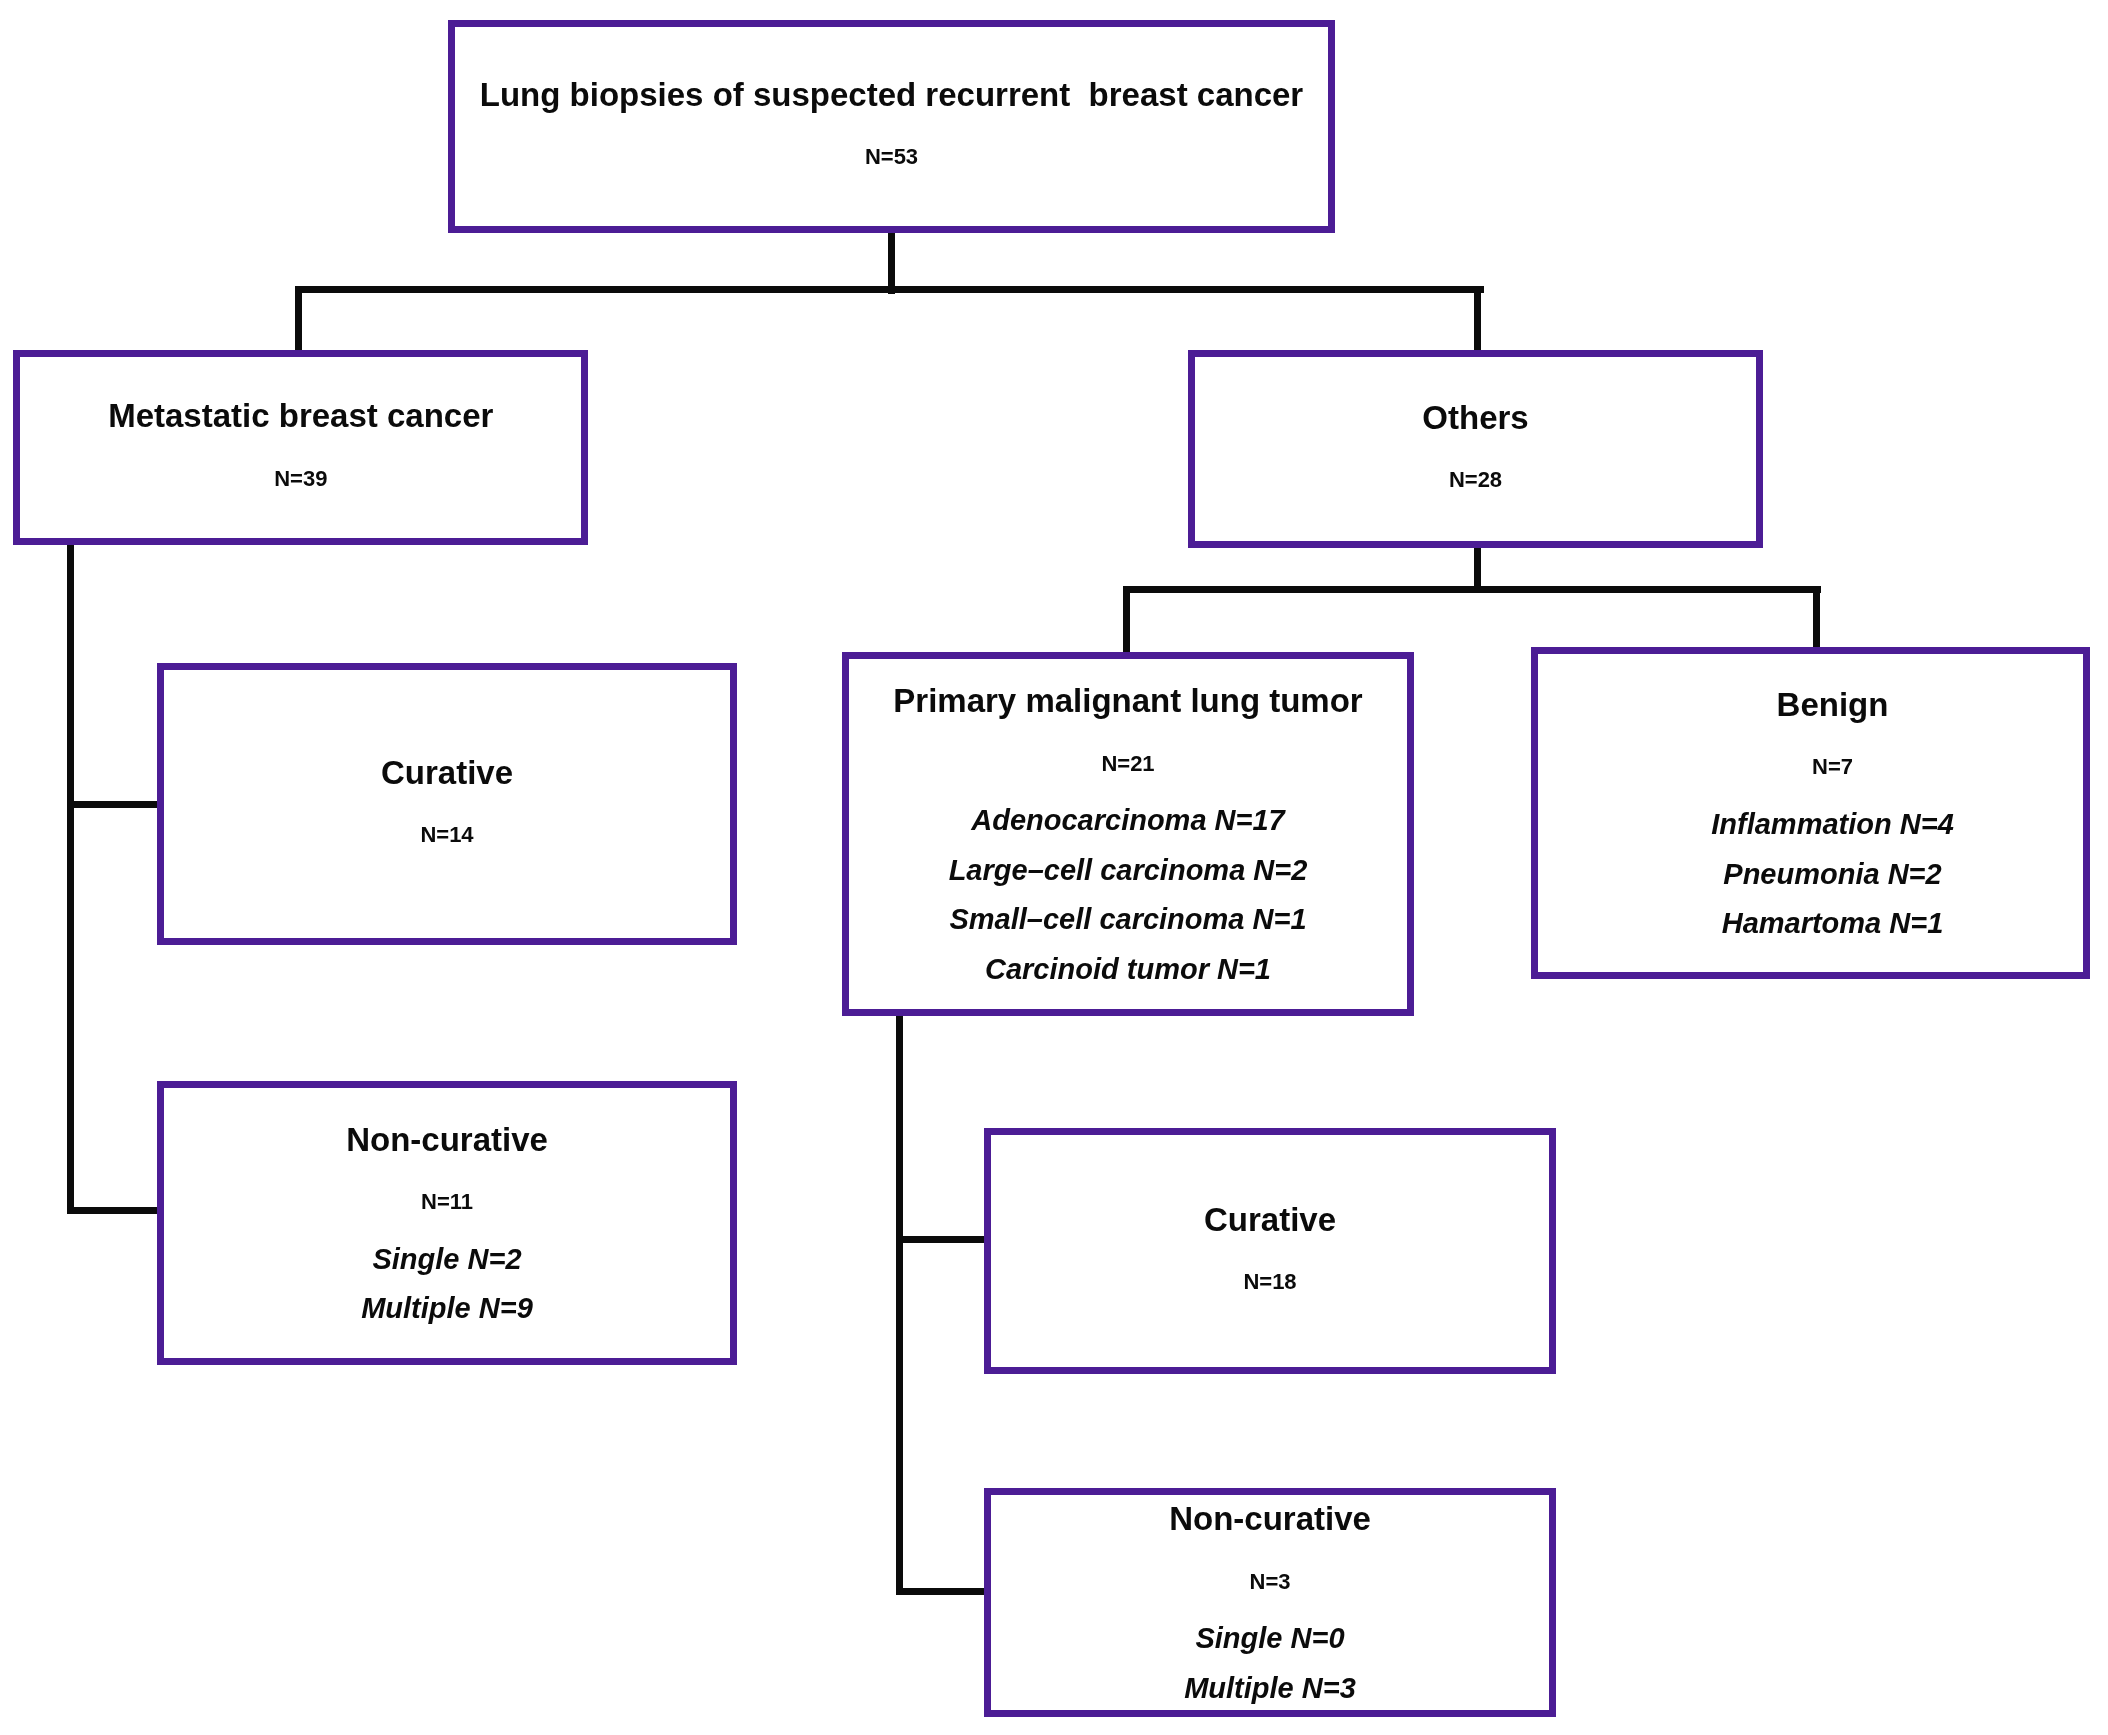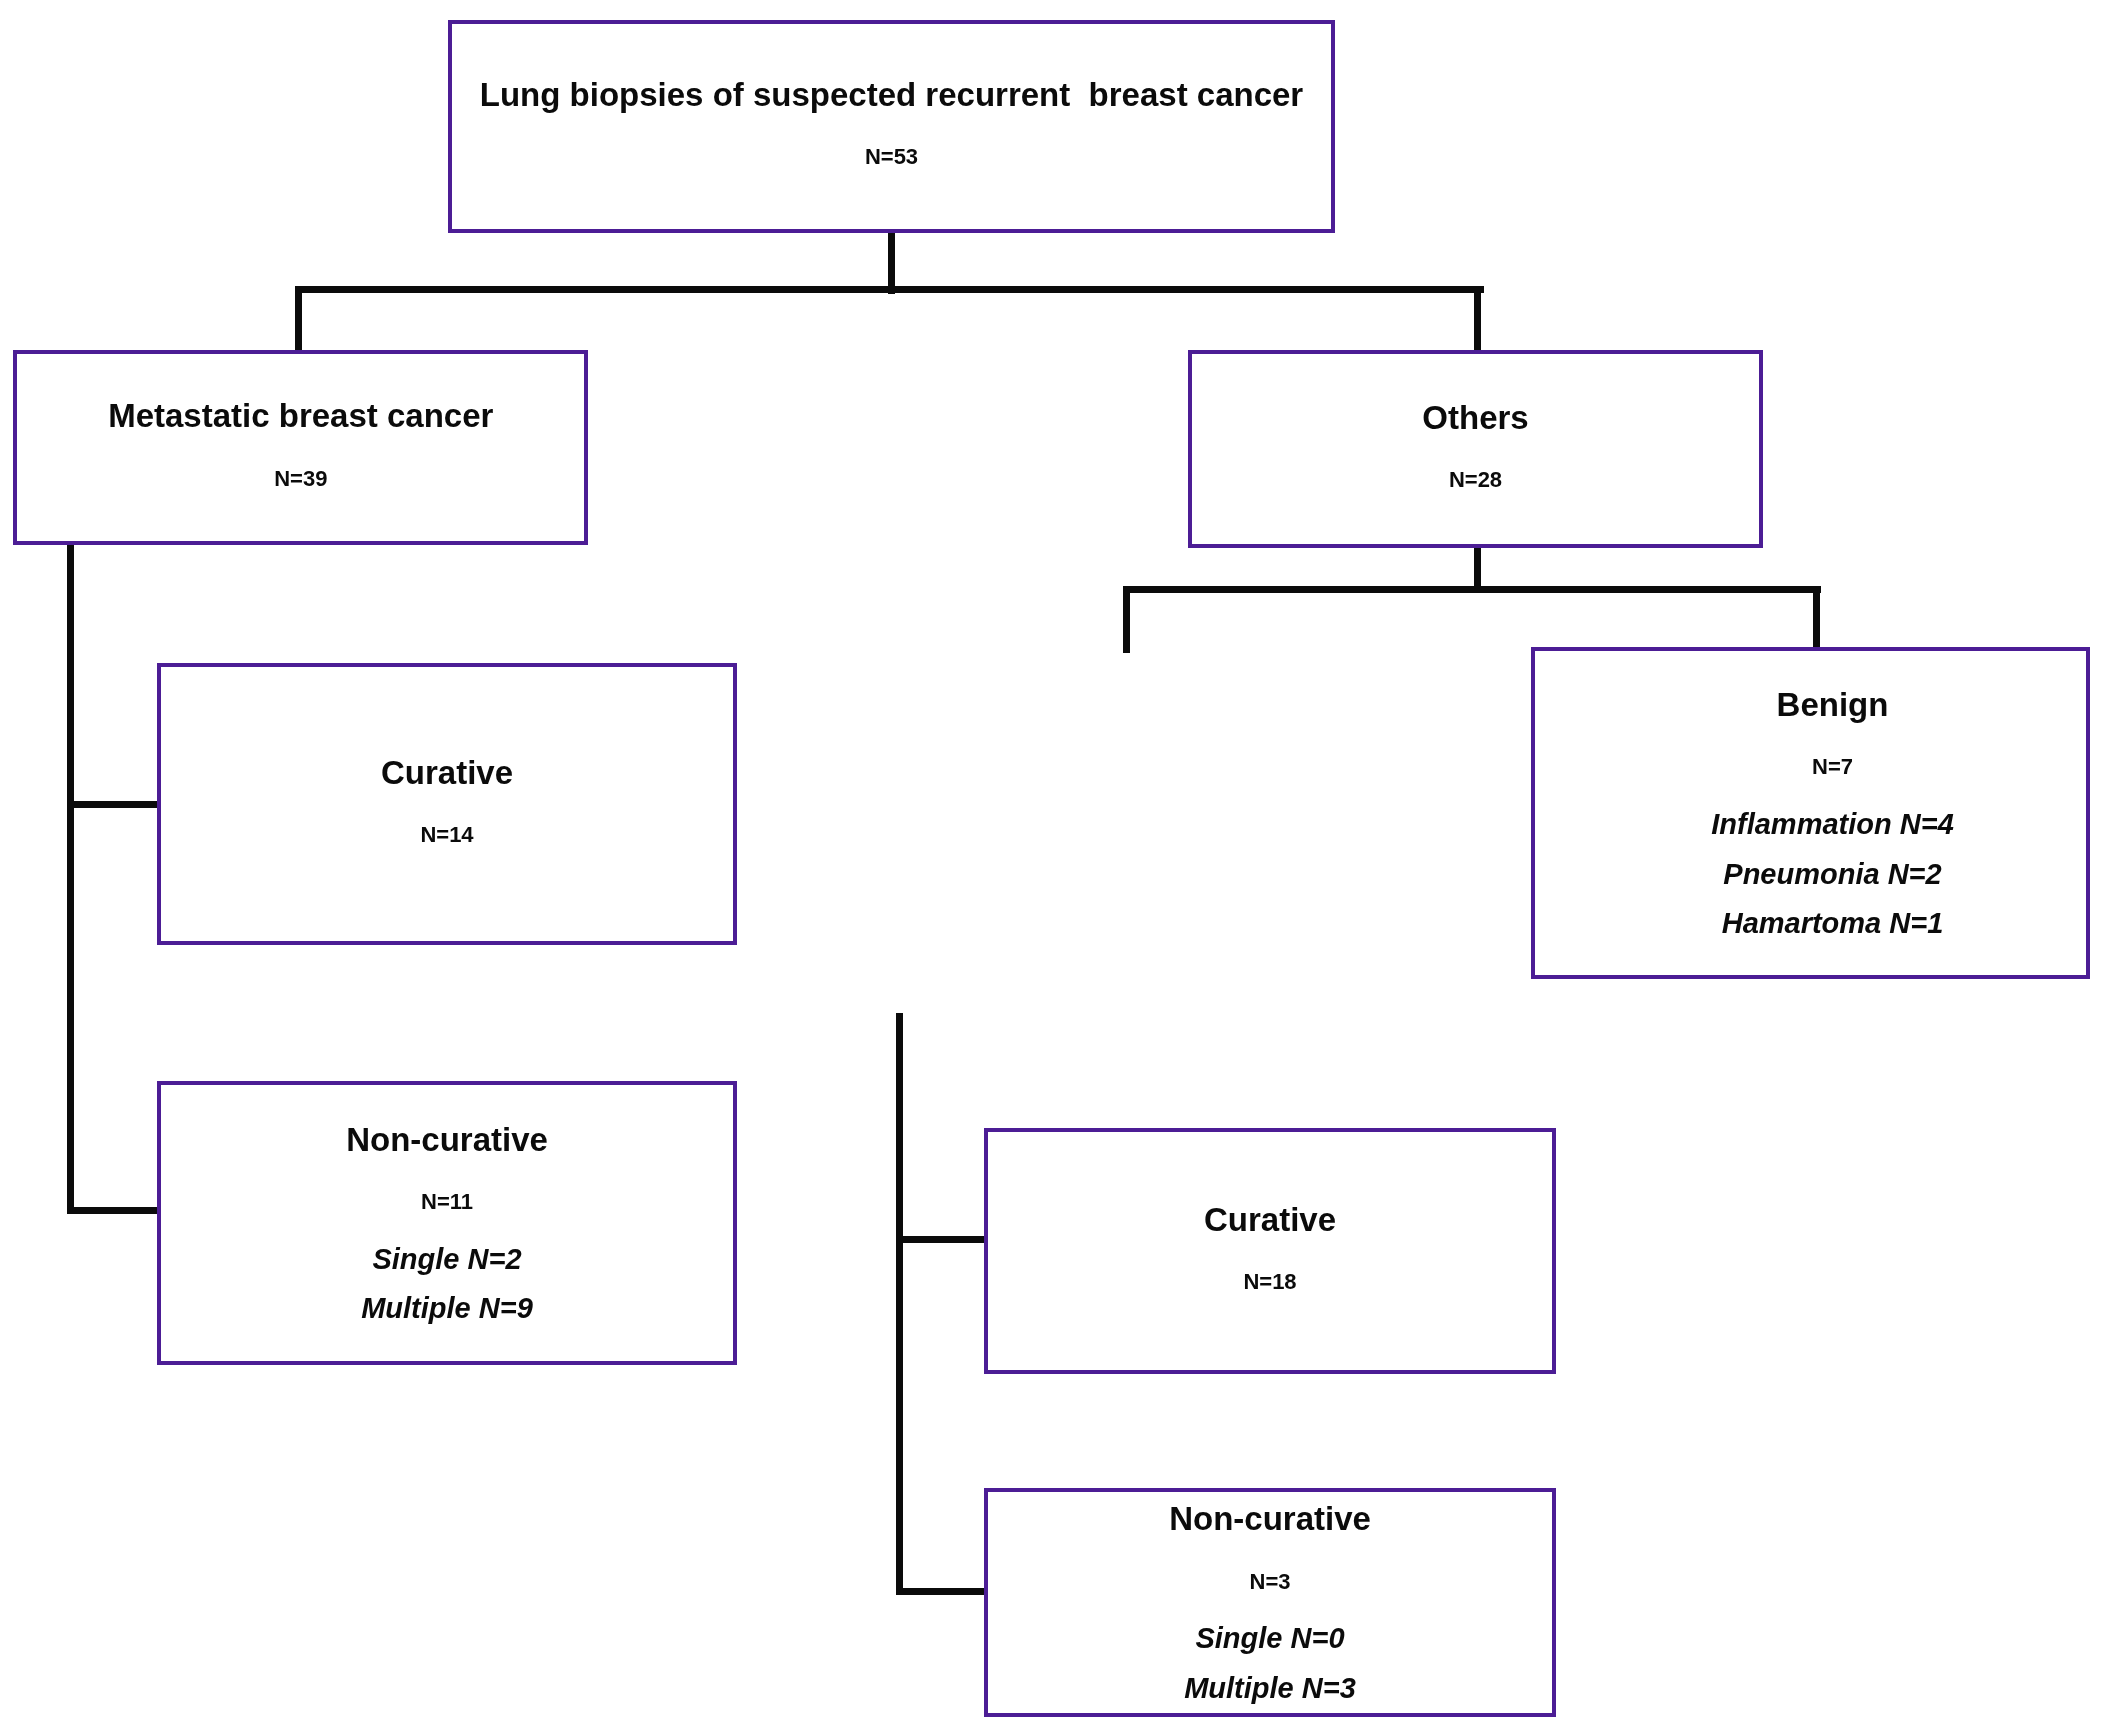--- a/index.html
+++ b/index.html
@@ -9,21 +9,21 @@
     height: 1735px;
     background: #ffffff;
     font-family: "Liberation Sans", sans-serif;
     color: #0b0b0b;
     overflow: hidden;
   }
   .box {
     position: absolute;
     box-sizing: border-box;
     background: #ffffff;
-    border: 4px solid #4c1d95;
+    border: 7px solid #4c1d95;
     display: flex;
     flex-direction: column;
     align-items: center;
     justify-content: center;
     gap: 12.4px;
     text-align: center;
   }
   .box-title {
     font-weight: bold;
     font-size: 33px;
@@ -97,20 +97,30 @@
 
   <div class="box" style="left:157px; top:1081px; width:580px; height:284px;">
     <div class="box-title">Non-curative</div>
     <div class="box-count">N=11</div>
     <div class="box-details">
       <div class="box-detail">Single N=2</div>
       <div class="box-detail">Multiple N=9</div>
     </div>
   </div>
 
+  <div class="box" style="left:842px; top:652px; width:572px; height:364px;">
+    <div class="box-title">Primary malignant lung tumor</div>
+    <div class="box-count">N=21</div>
+    <div class="box-details">
+      <div class="box-detail">Adenocarcinoma N=17</div>
+      <div class="box-detail">Large–cell carcinoma N=2</div>
+      <div class="box-detail">Small–cell carcinoma N=1</div>
+      <div class="box-detail">Carcinoid tumor N=1</div>
+    </div>
+  </div>
 
   <div class="box" style="left:1531px; top:647px; width:559px; height:332px;padding-left:44px;">
     <div class="box-title">Benign</div>
     <div class="box-count">N=7</div>
     <div class="box-details">
       <div class="box-detail">Inflammation N=4</div>
       <div class="box-detail">Pneumonia N=2</div>
       <div class="box-detail">Hamartoma N=1</div>
     </div>
   </div>

